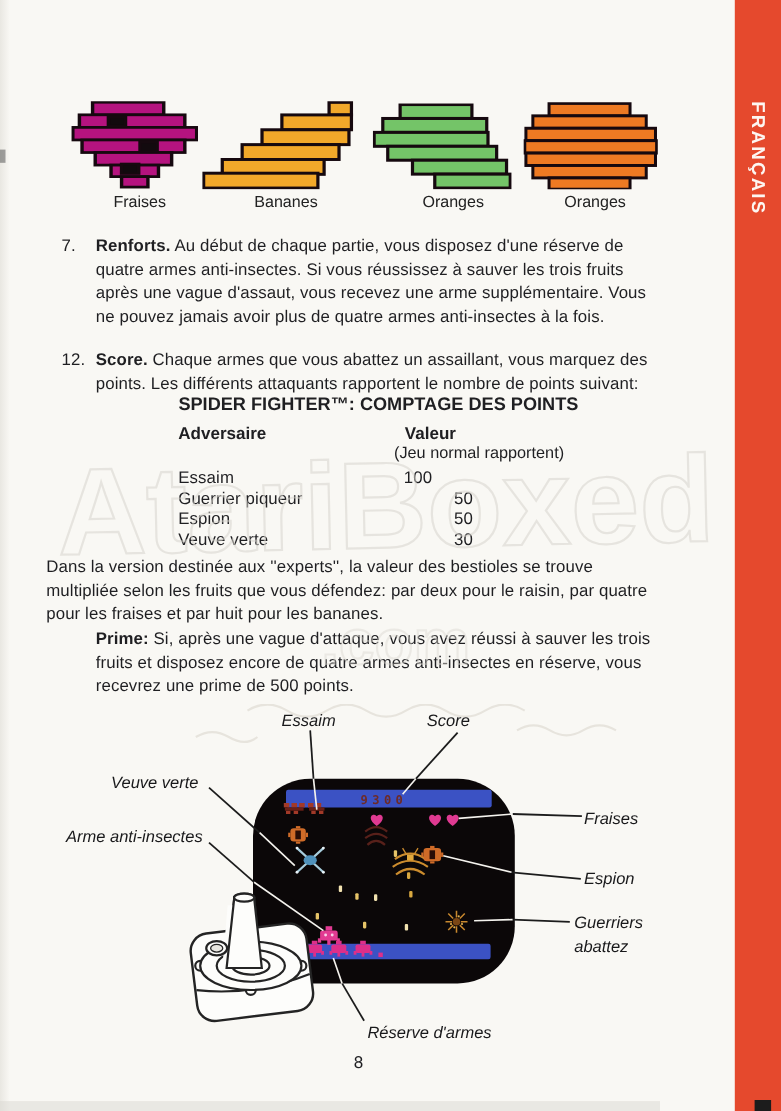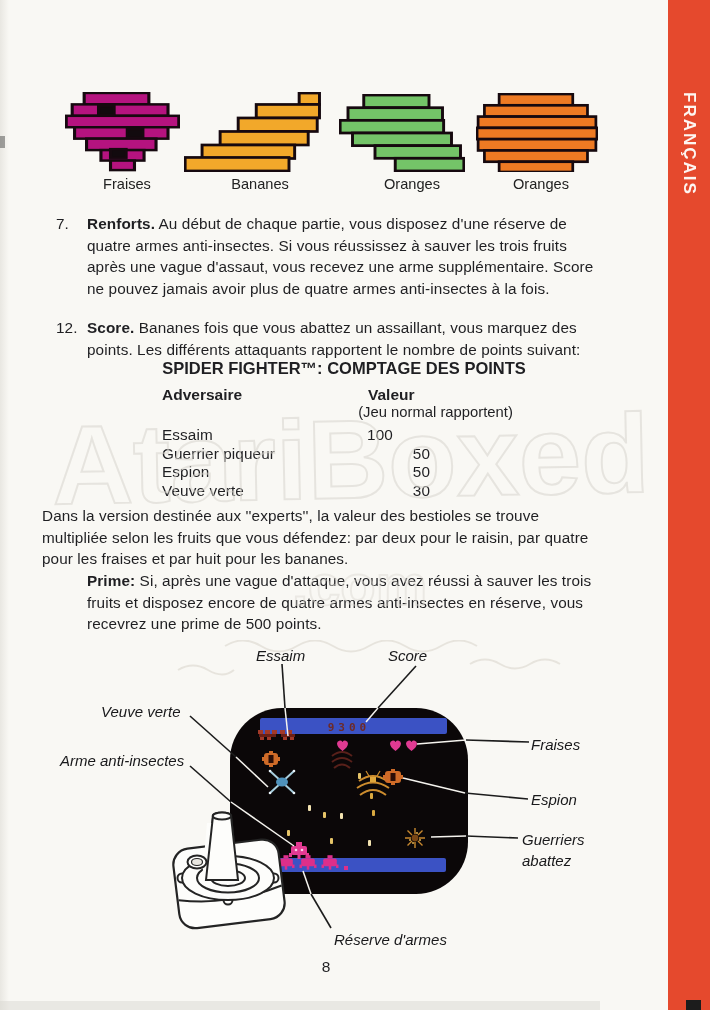--- a/index.html
+++ b/index.html
@@ -84,27 +84,27 @@
     </g>
   </svg>
   <div class="abs z1 flabel" style="left:57px;top:176px;width:140px">Fraises</div>
   <div class="abs z1 flabel" style="left:190px;top:176px;width:140px">Bananes</div>
   <div class="abs z1 flabel" style="left:342px;top:176px;width:140px">Oranges</div>
   <div class="abs z1 flabel" style="left:471px;top:176px;width:140px">Oranges</div>
 
   <div class="abs z1 txt" style="left:56px;top:213px">7.</div>
   <div class="abs z1 txt" style="left:87px;top:213px;width:508px">
     <b>Renforts.</b>
-    <span>Au début de chaque partie, vous disposez d'une réserve de quatre armes anti-insectes. Si vous réussissez à sauver les trois fruits après une vague d'assaut, vous recevez une arme supplémentaire. Score ne pouvez jamais avoir plus de quatre armes anti-insectes à la fois.</span>
+    <span>Au début de chaque partie, vous disposez d'une réserve de quatre armes anti-insectes. Si vous réussissez à sauver les trois fruits après une vague d'assaut, vous recevez une arme supplémentaire. Vous ne pouvez jamais avoir plus de quatre armes anti-insectes à la fois.</span>
   </div>
 
   <div class="abs z1 txt" style="left:56px;top:317px">12.</div>
   <div class="abs z1 txt" style="left:87px;top:317px;width:508px">
     <b>Score.</b>
-    <span>Bananes fois que vous abattez un assaillant, vous marquez des points. Les différents attaquants rapportent le nombre de points suivant:</span>
+    <span>Chaque armes que vous abattez un assaillant, vous marquez des points. Les différents attaquants rapportent le nombre de points suivant:</span>
   </div>
 
   <div class="abs z1" style="left:52px;top:359px;width:584px;text-align:center;font-weight:700;font-size:16.5px">SPIDER FIGHTER™: COMPTAGE DES POINTS</div>
   <div class="abs z1" style="left:162px;top:386px;font-weight:700;font-size:15.5px">Adversaire</div>
   <div class="abs z1" style="left:368px;top:386px;width:120px;text-align:left;font-weight:700;font-size:15.5px">Valeur</div>
   <div class="abs z1" style="left:343px;top:404px;width:185px;text-align:center;font-size:14.8px">(Jeu normal rapportent)</div>
 
   <div class="abs z1 txt" style="left:162px;top:424px">Essaim</div>
   <div class="abs z1 txt" style="left:330px;top:424px;width:100px;text-align:center">100</div>
   <div class="abs z1 txt" style="left:162px;top:443px">Guerrier piqueur</div>

